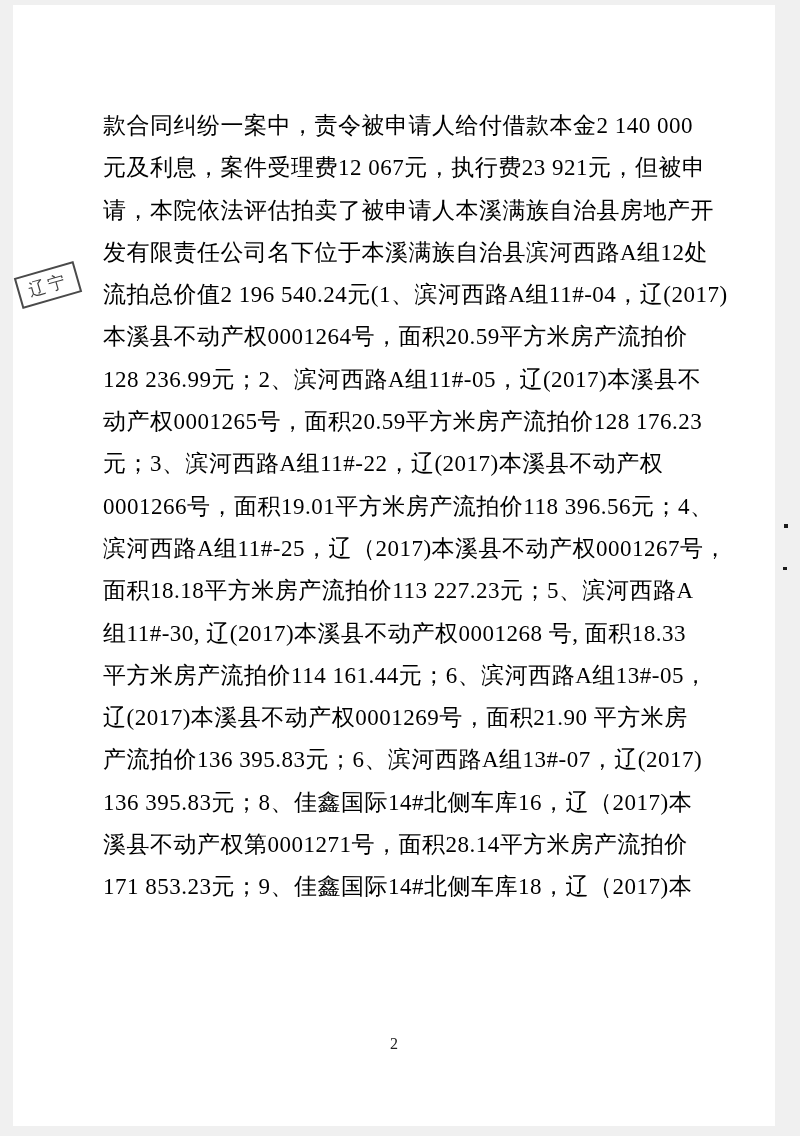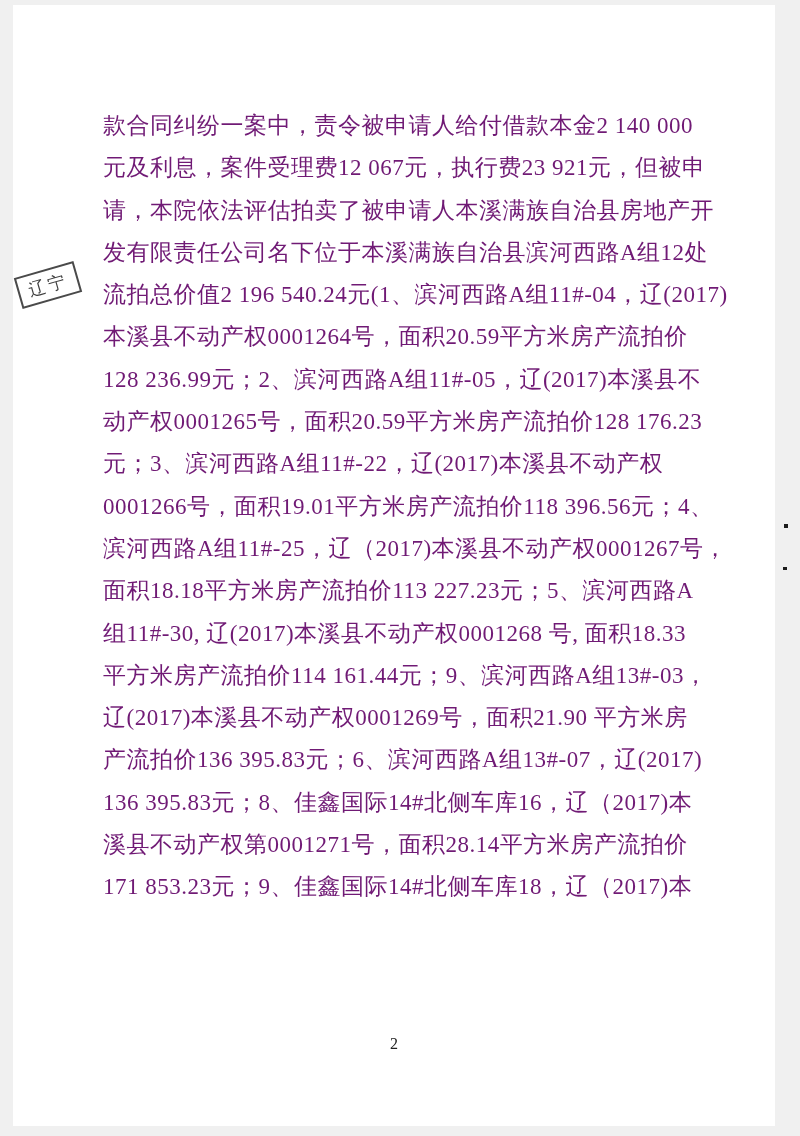--- a/index.html
+++ b/index.html
@@ -27,21 +27,21 @@
   .text-block {
     position: absolute;
     left: 90px;
     top: 100px;
     width: 615px;
   }
   .textline {
     height: 42.3px;
     line-height: 42.3px;
     font-size: 23px;
-    color: #701a75;
+    color: #000000;
     white-space: nowrap;
     letter-spacing: 0.5px;
   }
   .page-number {
     position: absolute;
     left: 0;
     top: 1030px;
     width: 762px;
     text-align: center;
     font-size: 16px;
@@ -89,21 +89,21 @@
       <div class="textline">发有限责任公司名下位于本溪满族自治县滨河西路A组12处</div>
       <div class="textline">流拍总价值2 196 540.24元(1、滨河西路A组11#-04，辽(2017)</div>
       <div class="textline">本溪县不动产权0001264号，面积20.59平方米房产流拍价</div>
       <div class="textline">128 236.99元；2、滨河西路A组11#-05，辽(2017)本溪县不</div>
       <div class="textline">动产权0001265号，面积20.59平方米房产流拍价128 176.23</div>
       <div class="textline">元；3、滨河西路A组11#-22，辽(2017)本溪县不动产权</div>
       <div class="textline">0001266号，面积19.01平方米房产流拍价118 396.56元；4、</div>
       <div class="textline">滨河西路A组11#-25，辽（2017)本溪县不动产权0001267号，</div>
       <div class="textline">面积18.18平方米房产流拍价113 227.23元；5、滨河西路A</div>
       <div class="textline">组11#-30, 辽(2017)本溪县不动产权0001268 号, 面积18.33</div>
-      <div class="textline">平方米房产流拍价114 161.44元；9、滨河西路A组13#-03，</div>
+      <div class="textline">平方米房产流拍价114 161.44元；6、滨河西路A组13#-05，</div>
       <div class="textline">辽(2017)本溪县不动产权0001269号，面积21.90 平方米房</div>
       <div class="textline">产流拍价136 395.83元；6、滨河西路A组13#-07，辽(2017)</div>
       <div class="textline">136 395.83元；8、佳鑫国际14#北侧车库16，辽（2017)本</div>
       <div class="textline">溪县不动产权第0001271号，面积28.14平方米房产流拍价</div>
       <div class="textline">171 853.23元；9、佳鑫国际14#北侧车库18，辽（2017)本</div>
     </div>
 
     <div class="page-number">2</div>
 
     <div class="speck speck-1"></div>

